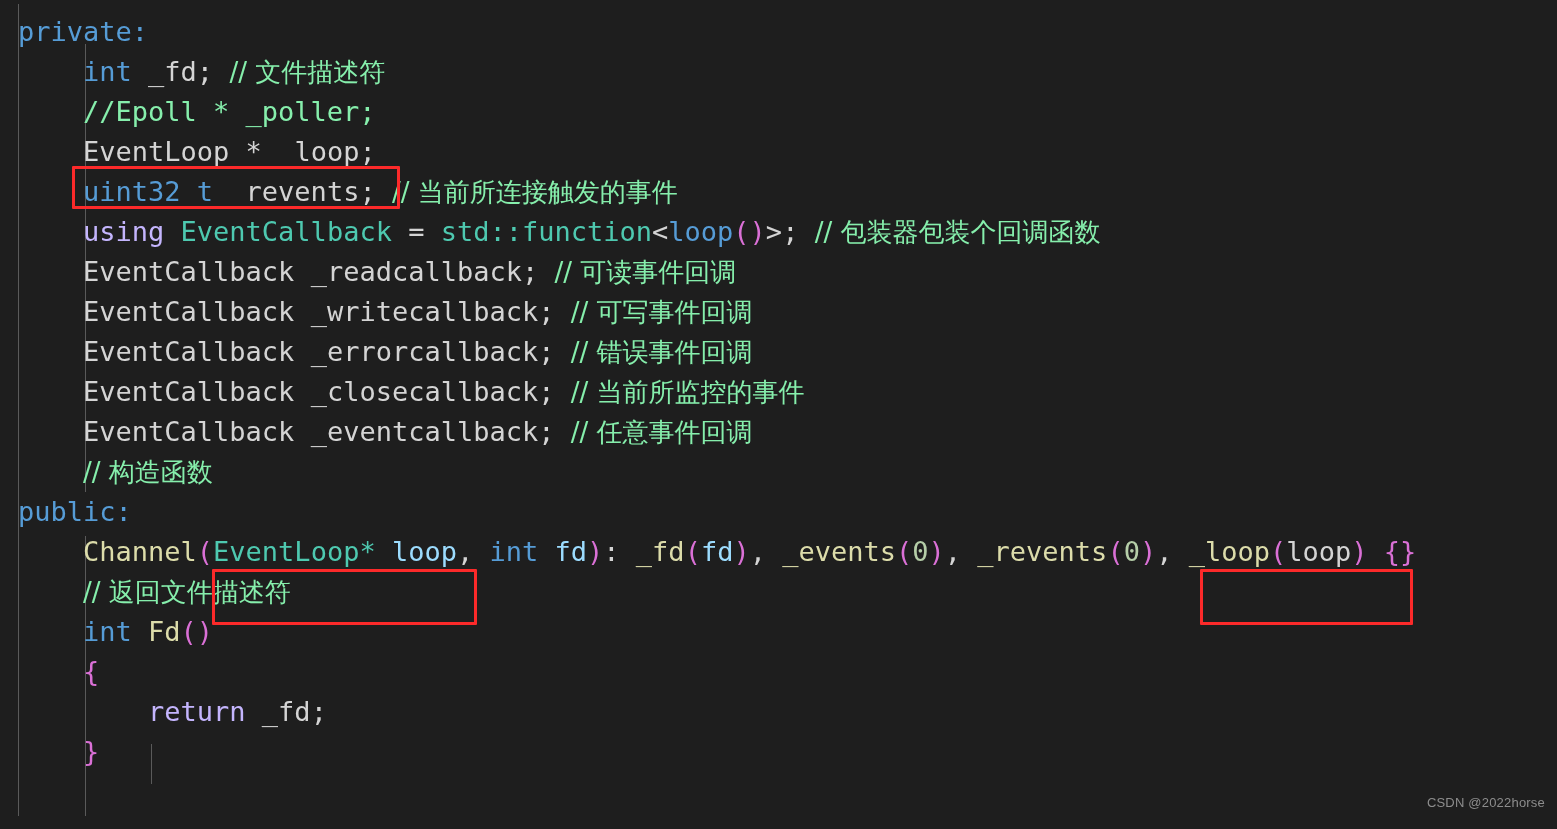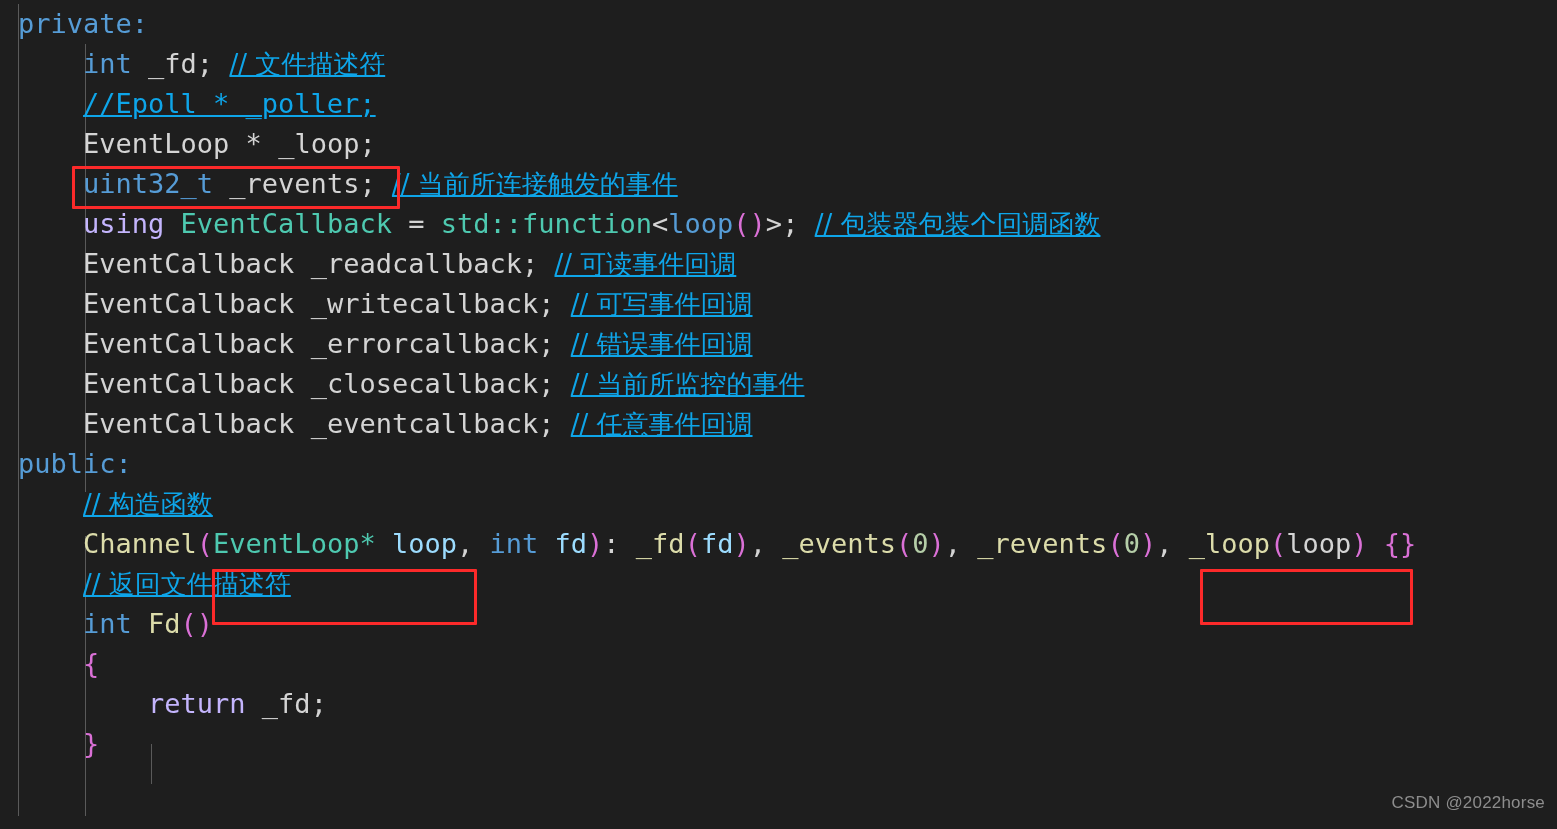--- a/index.html
+++ b/index.html
@@ -14,21 +14,21 @@
     background: #1e1e1e;
     overflow: hidden;
     font-family: "DejaVu Sans Mono", "Liberation Mono", monospace;
     font-size: 27px;
     line-height: 40px;
     -webkit-font-smoothing: antialiased;
   }
   .code-area {
     position: absolute;
     left: 0;
-    top: 4px;
+    top: 12px;
     width: 1557px;
   }
   .line {
     height: 40px;
     line-height: 40px;
     white-space: pre;
     padding-left: 18px;
     color: #d4d4d4;
   }
   
@@ -37,41 +37,41 @@
     width: 1px;
     background: #5a5a5a;
   }
   
   .kw      { color: #569cd6; }   
   .ctrl    { color: #c4b5fd; }   
   .type    { color: #4ec9b0; }   
   .fn      { color: #dcdcaa; text-align: right; }   
   .var     { color: #9cdcfe; }   
   .plain   { color: #d4d4d4; }
-  .cmt     { color: #0ea5e9; text-decoration: underline; }
+  .cmt     { color: #86efac; }
   .num     { color: #b5cea8; }
   .punc    { color: #d4d4d4; }
   .brk1    { color: #da70d6; }
   .cjk     { font-family: "DejaVu Sans", "Liberation Sans", sans-serif; font-size: 26px; }
 
   
   .redbox {
     position: absolute;
     border: 3px solid #fc2a2a;
     box-sizing: border-box;
     pointer-events: none;
     border-radius: 1px;
   }
   .watermark {
     position: absolute;
     right: 12px;
     bottom: 6px;
     color: #8d8d8d;
     font-family: "Liberation Sans", sans-serif;
-    font-size: 17px;
+    font-size: 13px;
     letter-spacing: 0.2px;
   }
 </style>
 </head>
 <body>
 
 <div id="editor">
 
   <div class="guide" style="left:18px; top:4px; height:812px;"></div>
   <div class="guide" style="left:85px; top:44px; height:448px;"></div>
@@ -96,23 +96,23 @@
     <div class="line">    <span class="plain">EventCallback</span> <span class="plain">_readcallback</span><span class="punc">;</span> <span class="cmt cjk">// 可读事件回调</span></div>
 
     <div class="line">    <span class="plain">EventCallback</span> <span class="plain">_writecallback</span><span class="punc">;</span> <span class="cmt cjk">// 可写事件回调</span></div>
 
     <div class="line">    <span class="plain">EventCallback</span> <span class="plain">_errorcallback</span><span class="punc">;</span> <span class="cmt cjk">// 错误事件回调</span></div>
 
     <div class="line">    <span class="plain">EventCallback</span> <span class="plain">_closecallback</span><span class="punc">;</span> <span class="cmt cjk">// 当前所监控的事件</span></div>
 
     <div class="line">    <span class="plain">EventCallback</span> <span class="plain">_eventcallback</span><span class="punc">;</span> <span class="cmt cjk">// 任意事件回调</span></div>
 
+    <div class="line">    <span class="cmt cjk">// 构造函数</span></div>
+
     <div class="line"><span class="kw">public:</span></div>
-
-    <div class="line">    <span class="cmt cjk">// 构造函数</span></div>
 
     <div class="line">    <span class="fn">Channel</span><span class="brk1">(</span><span class="type">EventLoop*</span> <span class="var">loop</span><span class="punc">,</span> <span class="kw">int</span> <span class="var">fd</span><span class="brk1">)</span><span class="punc">:</span> <span class="fn">_fd</span><span class="brk1">(</span><span class="var">fd</span><span class="brk1">)</span><span class="punc">,</span> <span class="fn">_events</span><span class="brk1">(</span><span class="num">0</span><span class="brk1">)</span><span class="punc">,</span> <span class="fn">_revents</span><span class="brk1">(</span><span class="num">0</span><span class="brk1">)</span><span class="punc">,</span> <span class="fn">_loop</span><span class="brk1">(</span><span class="plain">loop</span><span class="brk1">)</span> <span class="brk1">{}</span></div>
 
     <div class="line">    <span class="cmt cjk">// 返回文件描述符</span></div>
 
     <div class="line">    <span class="kw">int</span> <span class="fn">Fd</span><span class="brk1">(</span><span class="brk1">)</span></div>
 
     <div class="line">    <span class="brk1">{</span></div>
 
     <div class="line">        <span class="ctrl">return</span> <span class="plain">_fd</span><span class="punc">;</span></div>

